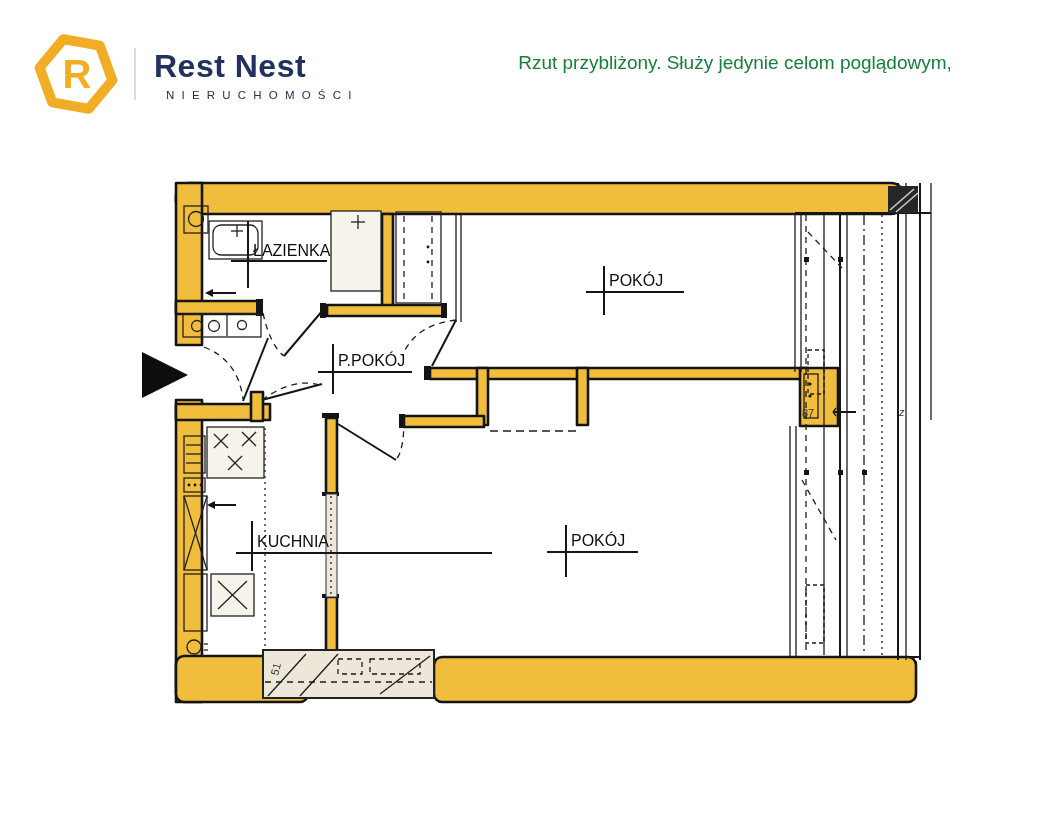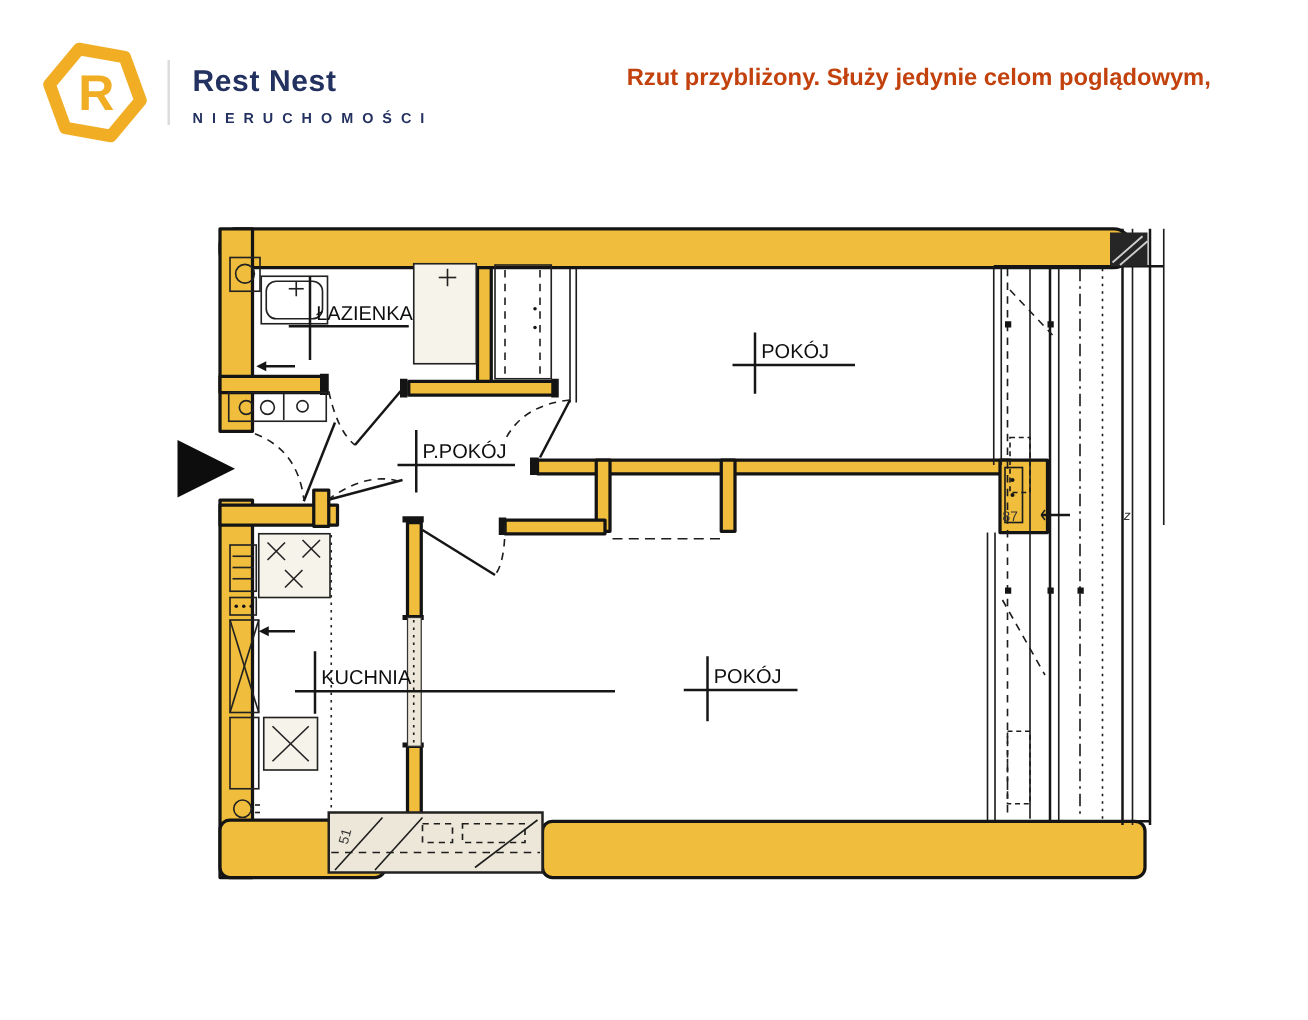--- a/index.html
+++ b/index.html
@@ -5,28 +5,28 @@
   html,body{margin:0;padding:0;}
   body{
     width:1046px;height:816px;position:relative;background:#ffffff;
     font-family:"Liberation Sans", sans-serif;overflow:hidden;
   }
   
   .header{position:absolute;top:30px;left:28px;display:flex;align-items:center;}
   .logo-box{width:100px;height:88px;}
   .logo-divider{width:2px;height:52px;background:#dcdcdc;margin:0 18px 0 6px;}
   .brand-name{
-    font-size:24px;font-weight:bold;color:#22315f;letter-spacing:.5px;line-height:38px;
+    font-size:32px;font-weight:bold;color:#22315f;letter-spacing:.5px;line-height:38px;
   }
   .brand-sub{
-    font-size:11.5px;font-weight:bold;color:#22315f;letter-spacing:7.2px;margin-top:4px;
+    font-size:11.5px;font-weight:normal;color:#22315f;letter-spacing:7.2px;margin-top:4px;margin-left:12px;
   }
   .disclaimer{
     position:absolute;top:50px;left:470px;width:530px;text-align:center;
-    color:#c2410c;font-size:19px;line-height:26px;font-weight:700;
+    color:#15803d;font-size:19px;line-height:26px;font-weight:400;
   }
   
   svg.plan{position:absolute;top:0;left:0;}
   .wallstroke rect{stroke:#141414;stroke-width:2.6;stroke-linejoin:round;}
   .thin{stroke:#1d1d1d;stroke-width:1.3;fill:none;}
   .med{stroke:#161616;stroke-width:2;fill:none;}
   .dash{stroke-dasharray:6 5;}
   .dot{stroke-dasharray:2 4;}
   .dashdot{stroke-dasharray:10 4 2 4;}
   .fix{stroke:#222;stroke-width:1.3;fill:none;}

